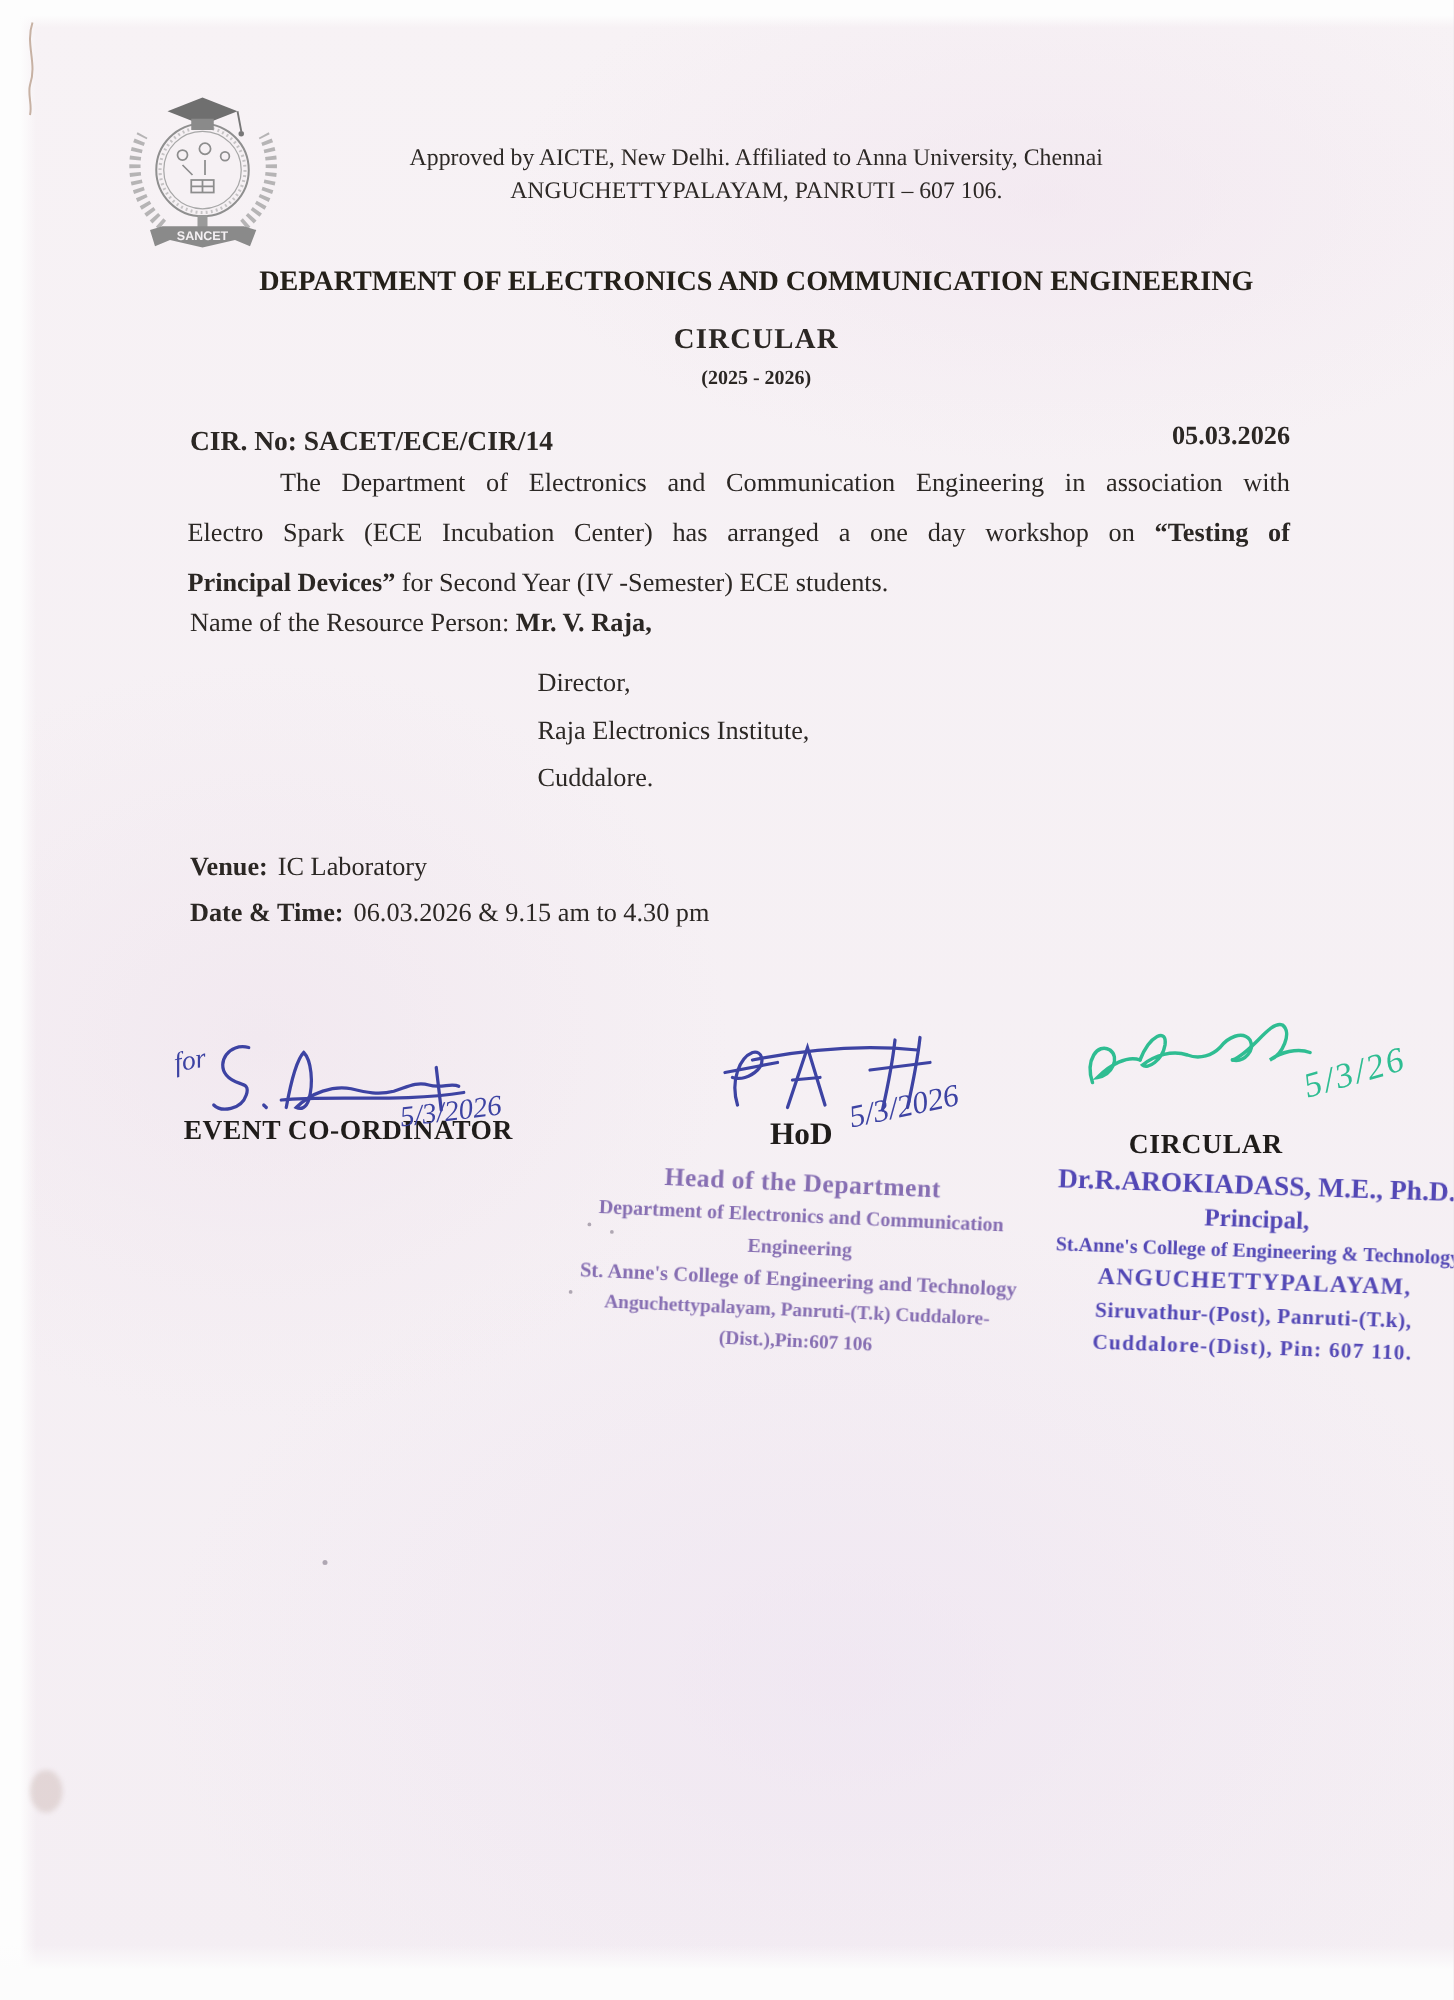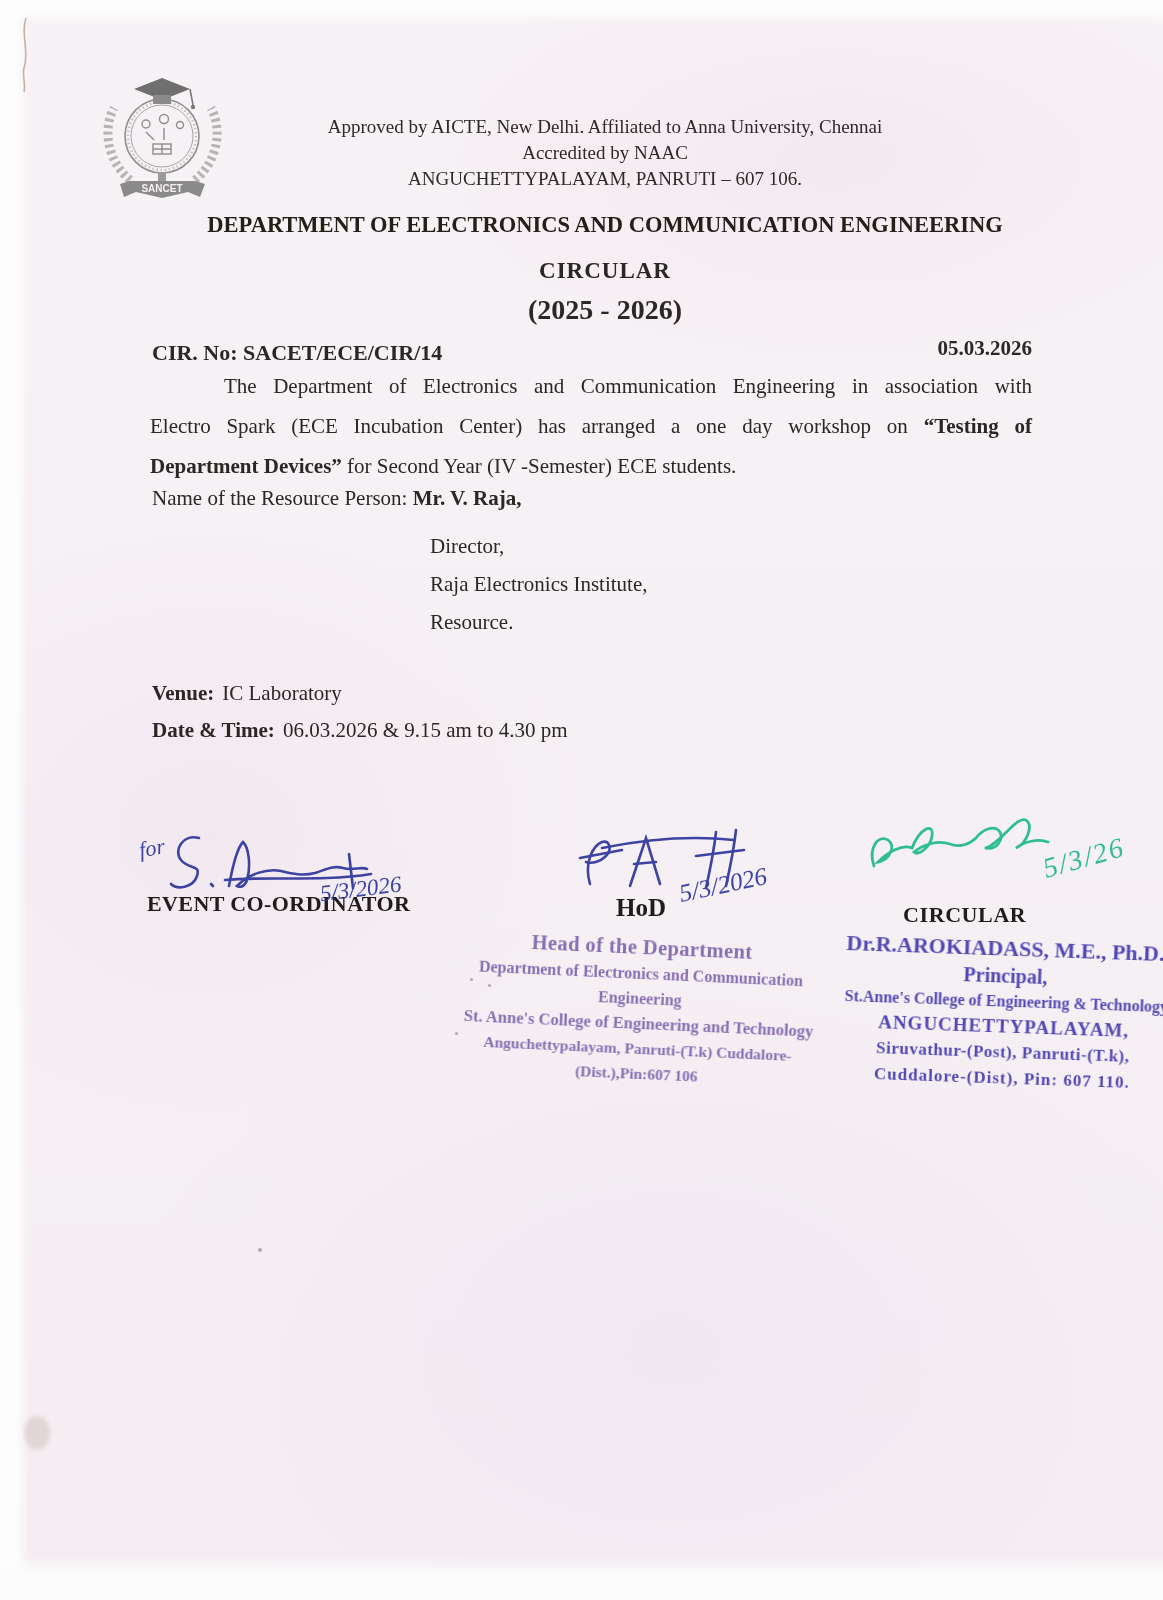--- a/index.html
+++ b/index.html
@@ -27,21 +27,21 @@
   .speck{position:absolute;border-radius:50%;background:rgba(90,80,100,.45);}
 
   .abs{position:absolute;}
   .center-band{left:100px;width:1010px;text-align:center;}
 
   .college-name{top:80px;font-size:26px;font-weight:bold;letter-spacing:.2px;line-height:30px;color:#221f1d;}
   .sub-line{font-size:19px;line-height:26px;color:#2d2926;}
   .sub-block{top:114px;}
   .dept-heading{top:212px;font-size:22.5px;font-weight:bold;color:#242019;}
   .doc-type{top:258px;font-size:23px;font-weight:bold;letter-spacing:1px;}
-  .doc-year{top:294px;font-size:28px;font-weight:bold;}
+  .doc-year{top:294px;font-size:16px;font-weight:bold;}
 
   .cir-row{left:152px;top:324px;width:880px;height:40px;font-weight:bold;font-size:22px;}
   .cir-no{position:absolute;left:0;top:16px;}
   .cir-date{position:absolute;right:0;top:12px;font-size:21px;}
 
   .para{left:150px;top:366px;width:882px;font-size:21px;}
   .para .ln{line-height:40px;height:40px;}
   .para .just{text-align:justify;text-align-last:justify;}
   .para .indent{text-indent:74px;}
 
@@ -117,52 +117,51 @@
     </g>
     <rect x="68" y="100" width="8" height="10" fill="#9a9a9a"></rect>
     <g>
       <path d="M30,112 L40,109 L105,109 L115,112 L110,125 L98,120 L72,126 L46,120 L34,125 Z" fill="#8a8a8a"></path>
       <text x="72" y="120" text-anchor="middle" font-size="10" font-weight="bold" fill="#f4f0f3" font-family="Liberation Sans, sans-serif">SANCET</text>
     </g>
   </svg>
 
   <div class="abs center-band sub-block">
     <div class="sub-line">Approved by AICTE, New Delhi. Affiliated to Anna University, Chennai</div>
-    <div class="sub-line">Accredited by NAAC</div>
     <div class="sub-line">ANGUCHETTYPALAYAM, PANRUTI – 607 106.</div>
   </div>
 
   <div class="abs center-band dept-heading">DEPARTMENT OF ELECTRONICS AND COMMUNICATION ENGINEERING</div>
   <div class="abs center-band doc-type">CIRCULAR</div>
   <div class="abs center-band doc-year">(2025 - 2026)</div>
 
   <div class="abs cir-row">
     <span class="cir-no">CIR. No: SACET/ECE/CIR/14</span>
     <span class="cir-date">05.03.2026</span>
   </div>
 
   <div class="abs para">
     <div class="ln just indent">
       <span>The Department of Electronics and Communication Engineering in association with</span>
     </div>
     <div class="ln just">
       <span>Electro Spark (ECE Incubation Center) has arranged a one day workshop on </span><b>“Testing of</b>
     </div>
     <div class="ln">
-      <b>Department Devices”</b><span> for Second Year (IV -Semester) ECE students.</span>
+      <b>Principal Devices”</b><span> for Second Year (IV -Semester) ECE students.</span>
     </div>
   </div>
 
   <div class="abs resource-line">
     <span>Name of the Resource Person: </span><b>Mr. V. Raja,</b>
   </div>
   <div class="abs resource-details">
     <div>Director,</div>
     <div>Raja Electronics Institute,</div>
-    <div>Resource.</div>
+    <div>Cuddalore.</div>
   </div>
 
   <div class="abs venue-line">
     <span class="lbl-b">Venue:</span><span class="val-sp">IC Laboratory</span>
   </div>
   <div class="abs datetime-line">
     <span class="lbl-b">Date &amp; Time:</span><span class="val-sp">06.03.2026 &amp; 9.15 am to 4.30 pm</span>
   </div>
 
   <svg class="abs hand" style="left:133px;top:818px;" width="312" height="90" viewBox="0 0 312 90">

